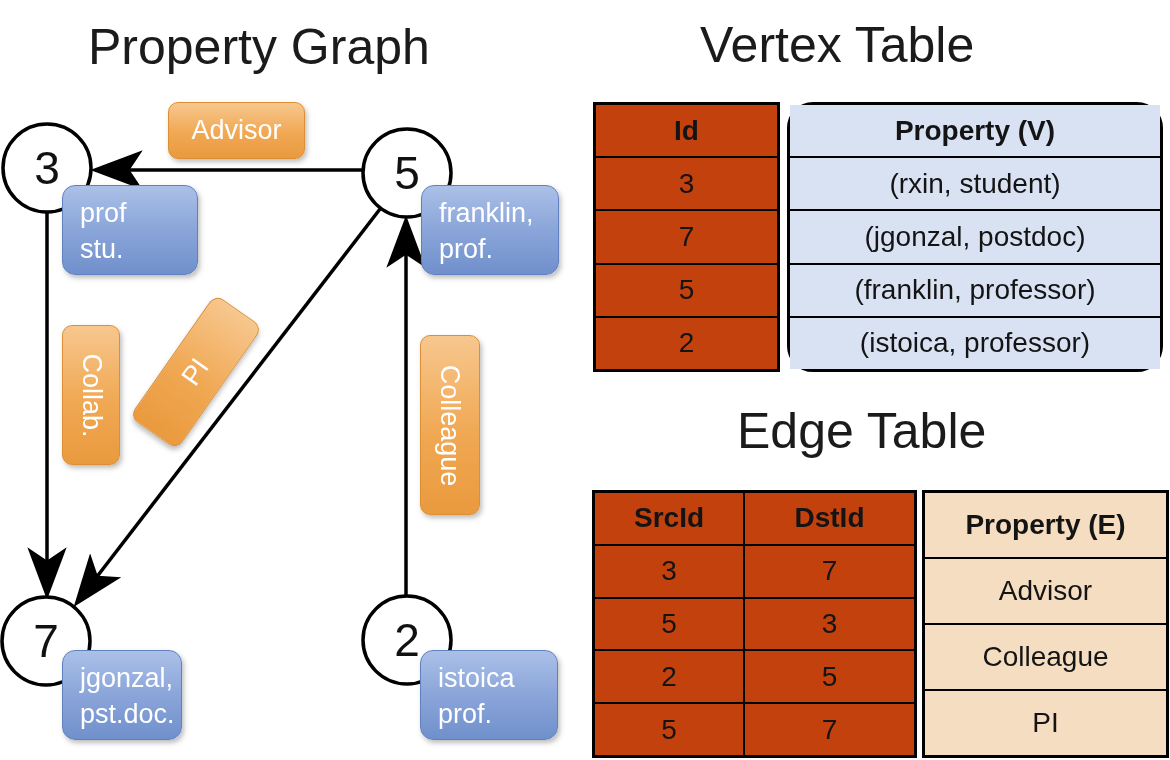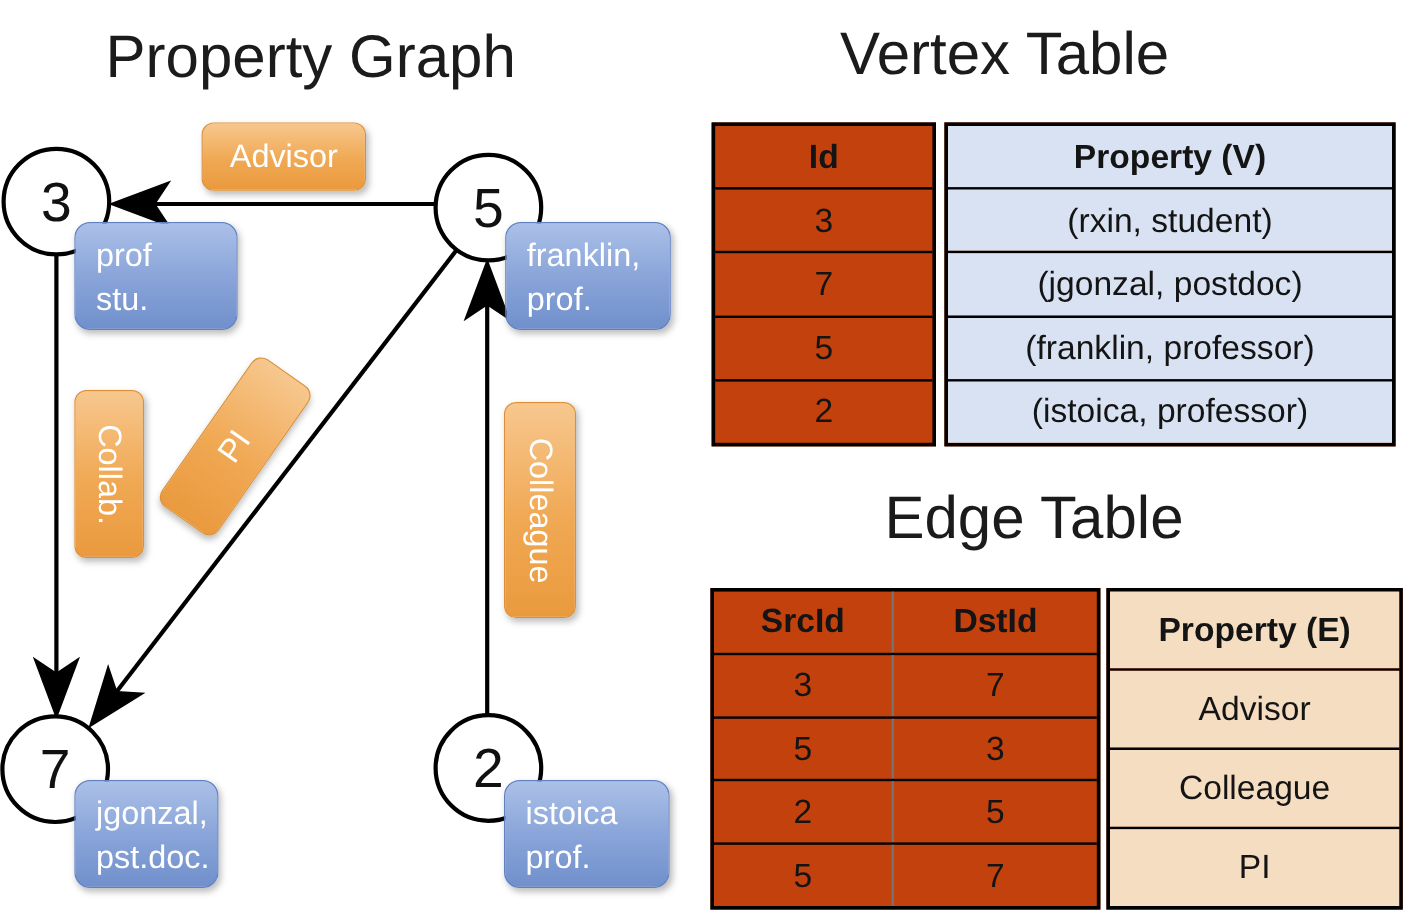--- a/index.html
+++ b/index.html
@@ -24,21 +24,21 @@
           background:linear-gradient(180deg,#ABC0E8 0%,#8AA5D9 50%,#7090CC 100%);
           border:1px solid #6080C0;box-shadow:2px 3px 5px rgba(110,110,110,.45);}
 
   
   .tbl-wrap{position:absolute;display:flex;}
   .stable{display:flex;flex-direction:column;border:3px solid #000;box-sizing:border-box;background:#c2410c;}
   .stable .trow{flex:1;border-top:2px solid #000;display:flex;align-items:stretch;}
   .stable .trow:first-child{border-top:none;}
   .tcell{flex:1;display:flex;align-items:center;justify-content:center;font-size:28px;color:#141414;}
   .tcell.hd{font-weight:bold;}
-  .vsep{border-left:2px solid #737373;}
+  .vsep{border-left:2px solid #000000;}
   .bgV{background:#D9E2F3;}
   .bgE{background:#F4DDC1;}
 </style>
 </head>
 <body>
 
 <div class="abs title" style="left:88px;top:18px;">Property Graph</div>
 
 <svg id="graph-svg" viewBox="0 0 585 760">
   <defs>
@@ -104,21 +104,21 @@
     <div class="trow">
         <div class="tcell">7</div>
       </div>
     <div class="trow">
         <div class="tcell">5</div>
       </div>
     <div class="trow">
         <div class="tcell">2</div>
       </div>
   </div>
-  <div class="stable" style="width:376px;height:270px;">
+  <div class="stable" style="width:376px;height:270px;border-radius:26px;">
     <div class="trow">
         <div class="tcell hd bgV">Property (V)</div>
       </div>
     <div class="trow">
         <div class="tcell bgV">(rxin, student)</div>
       </div>
     <div class="trow">
         <div class="tcell bgV">(jgonzal, postdoc)</div>
       </div>
     <div class="trow">

